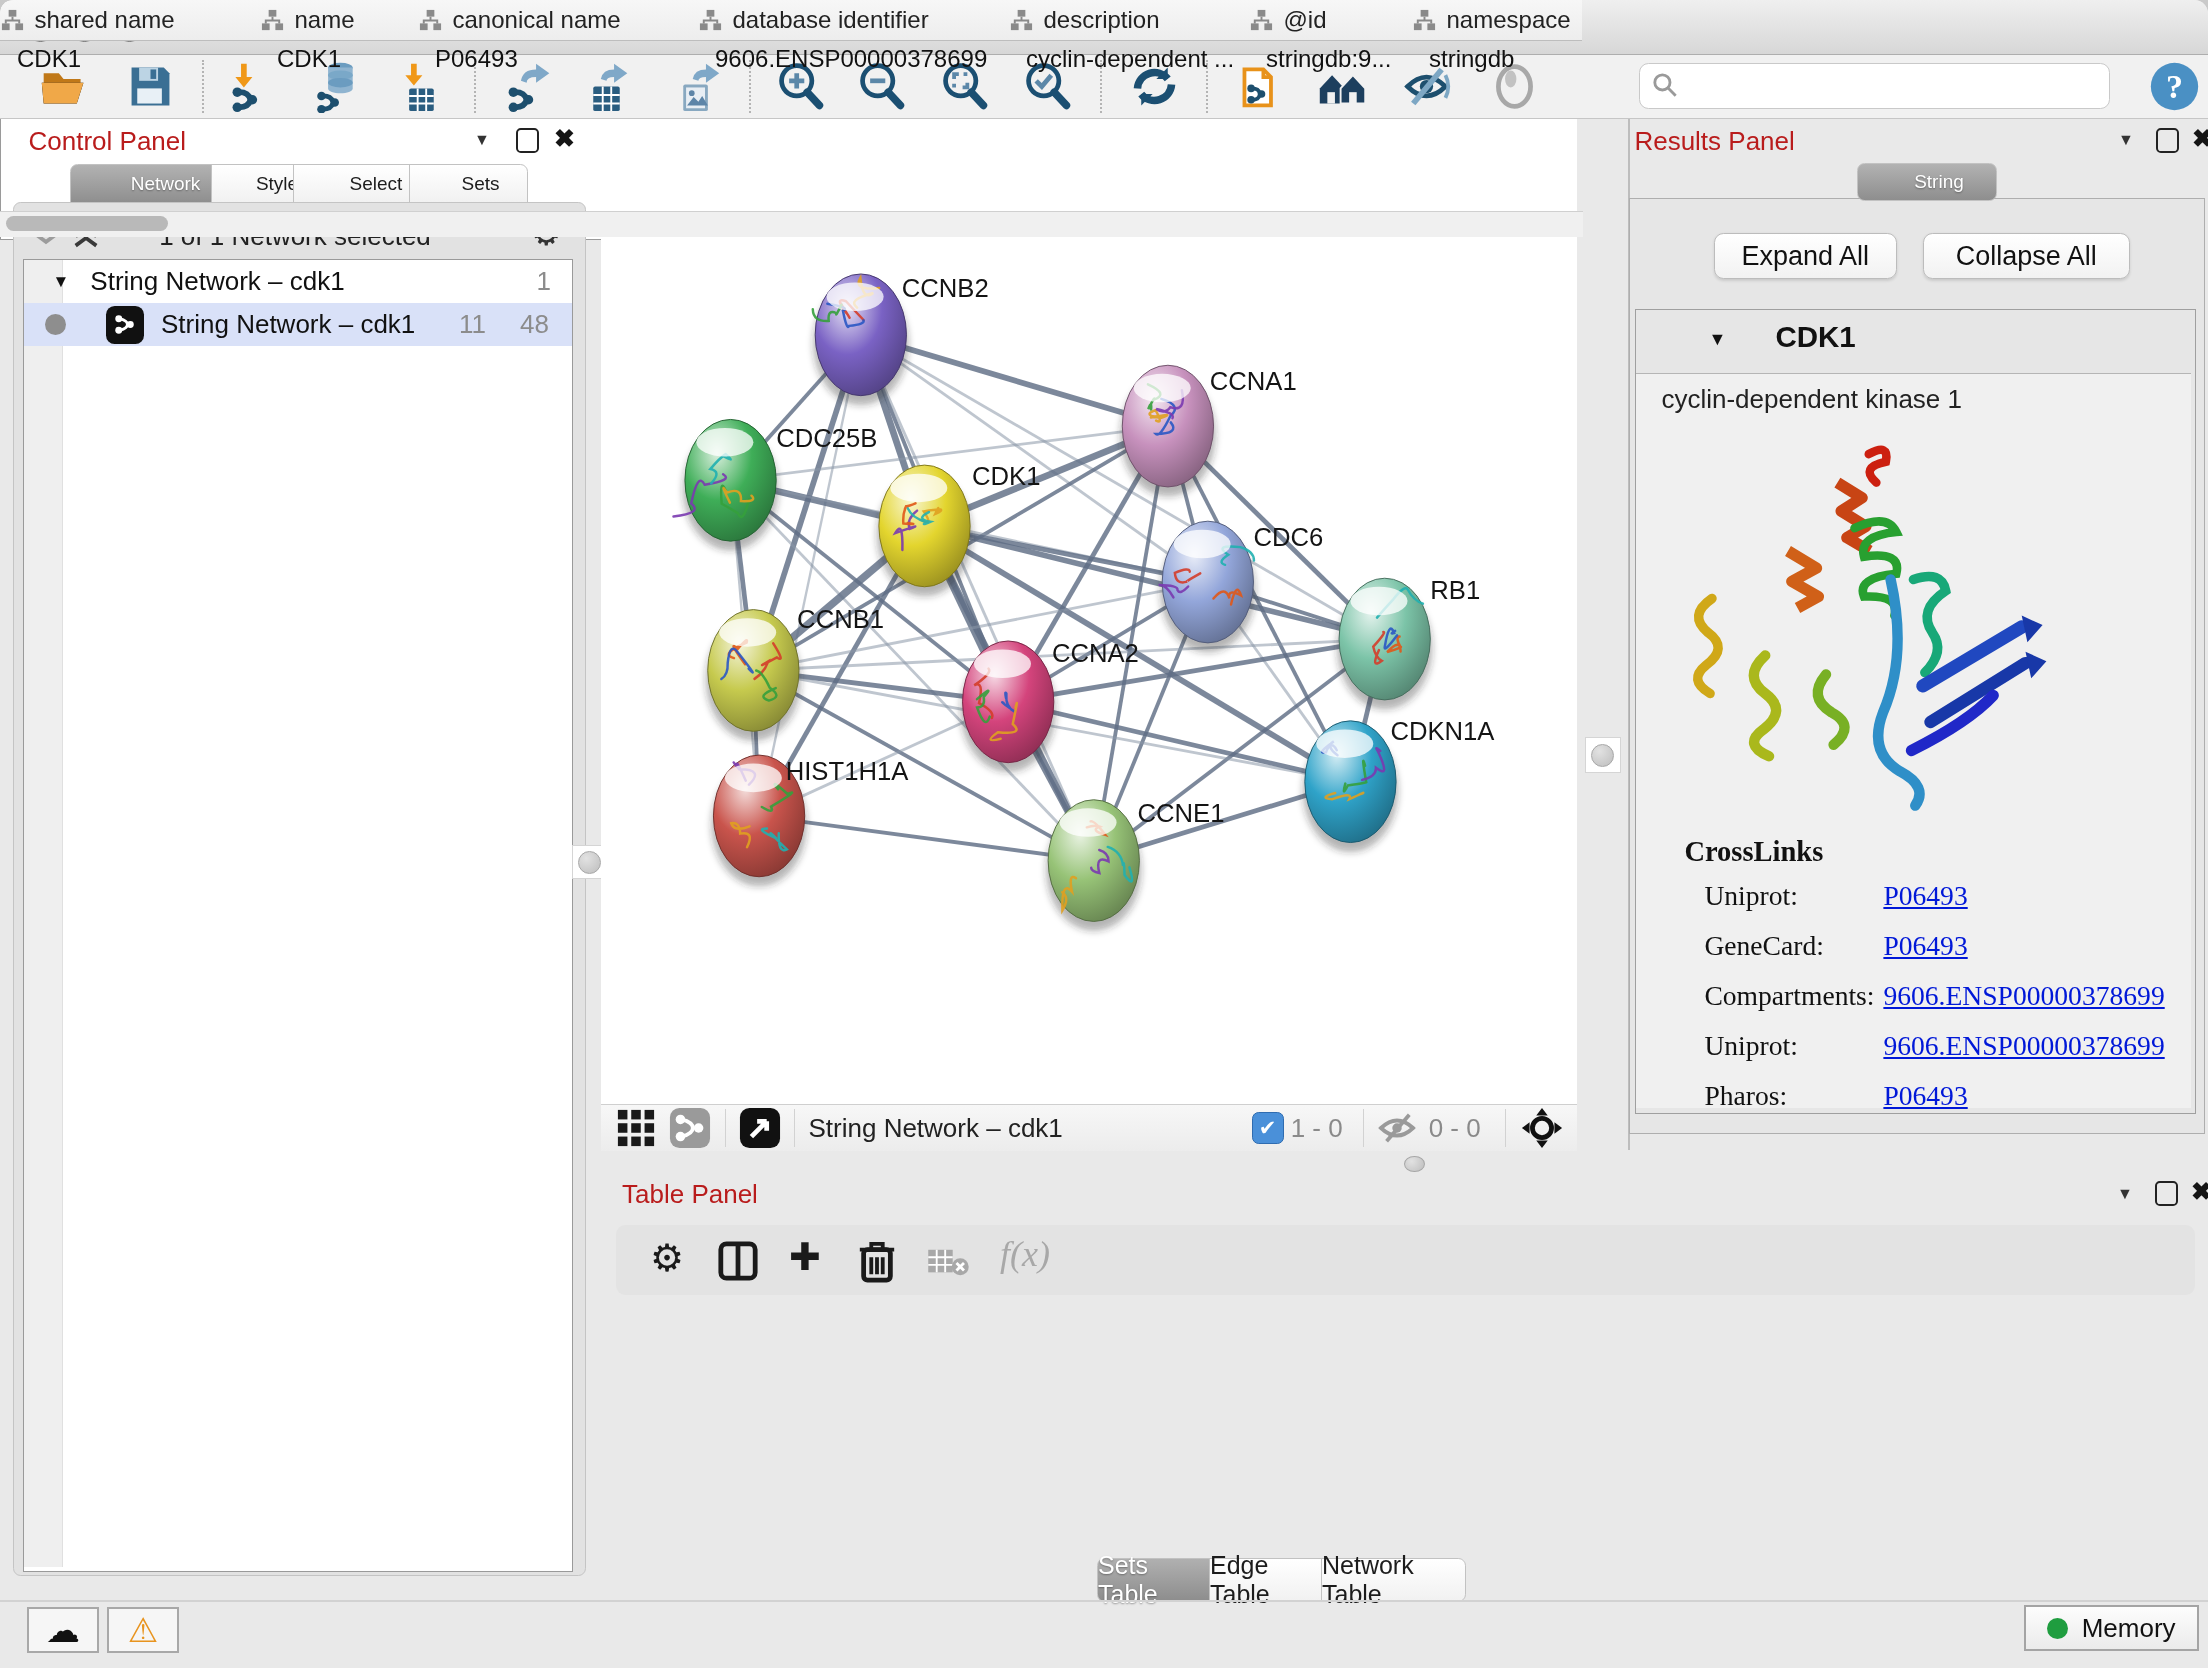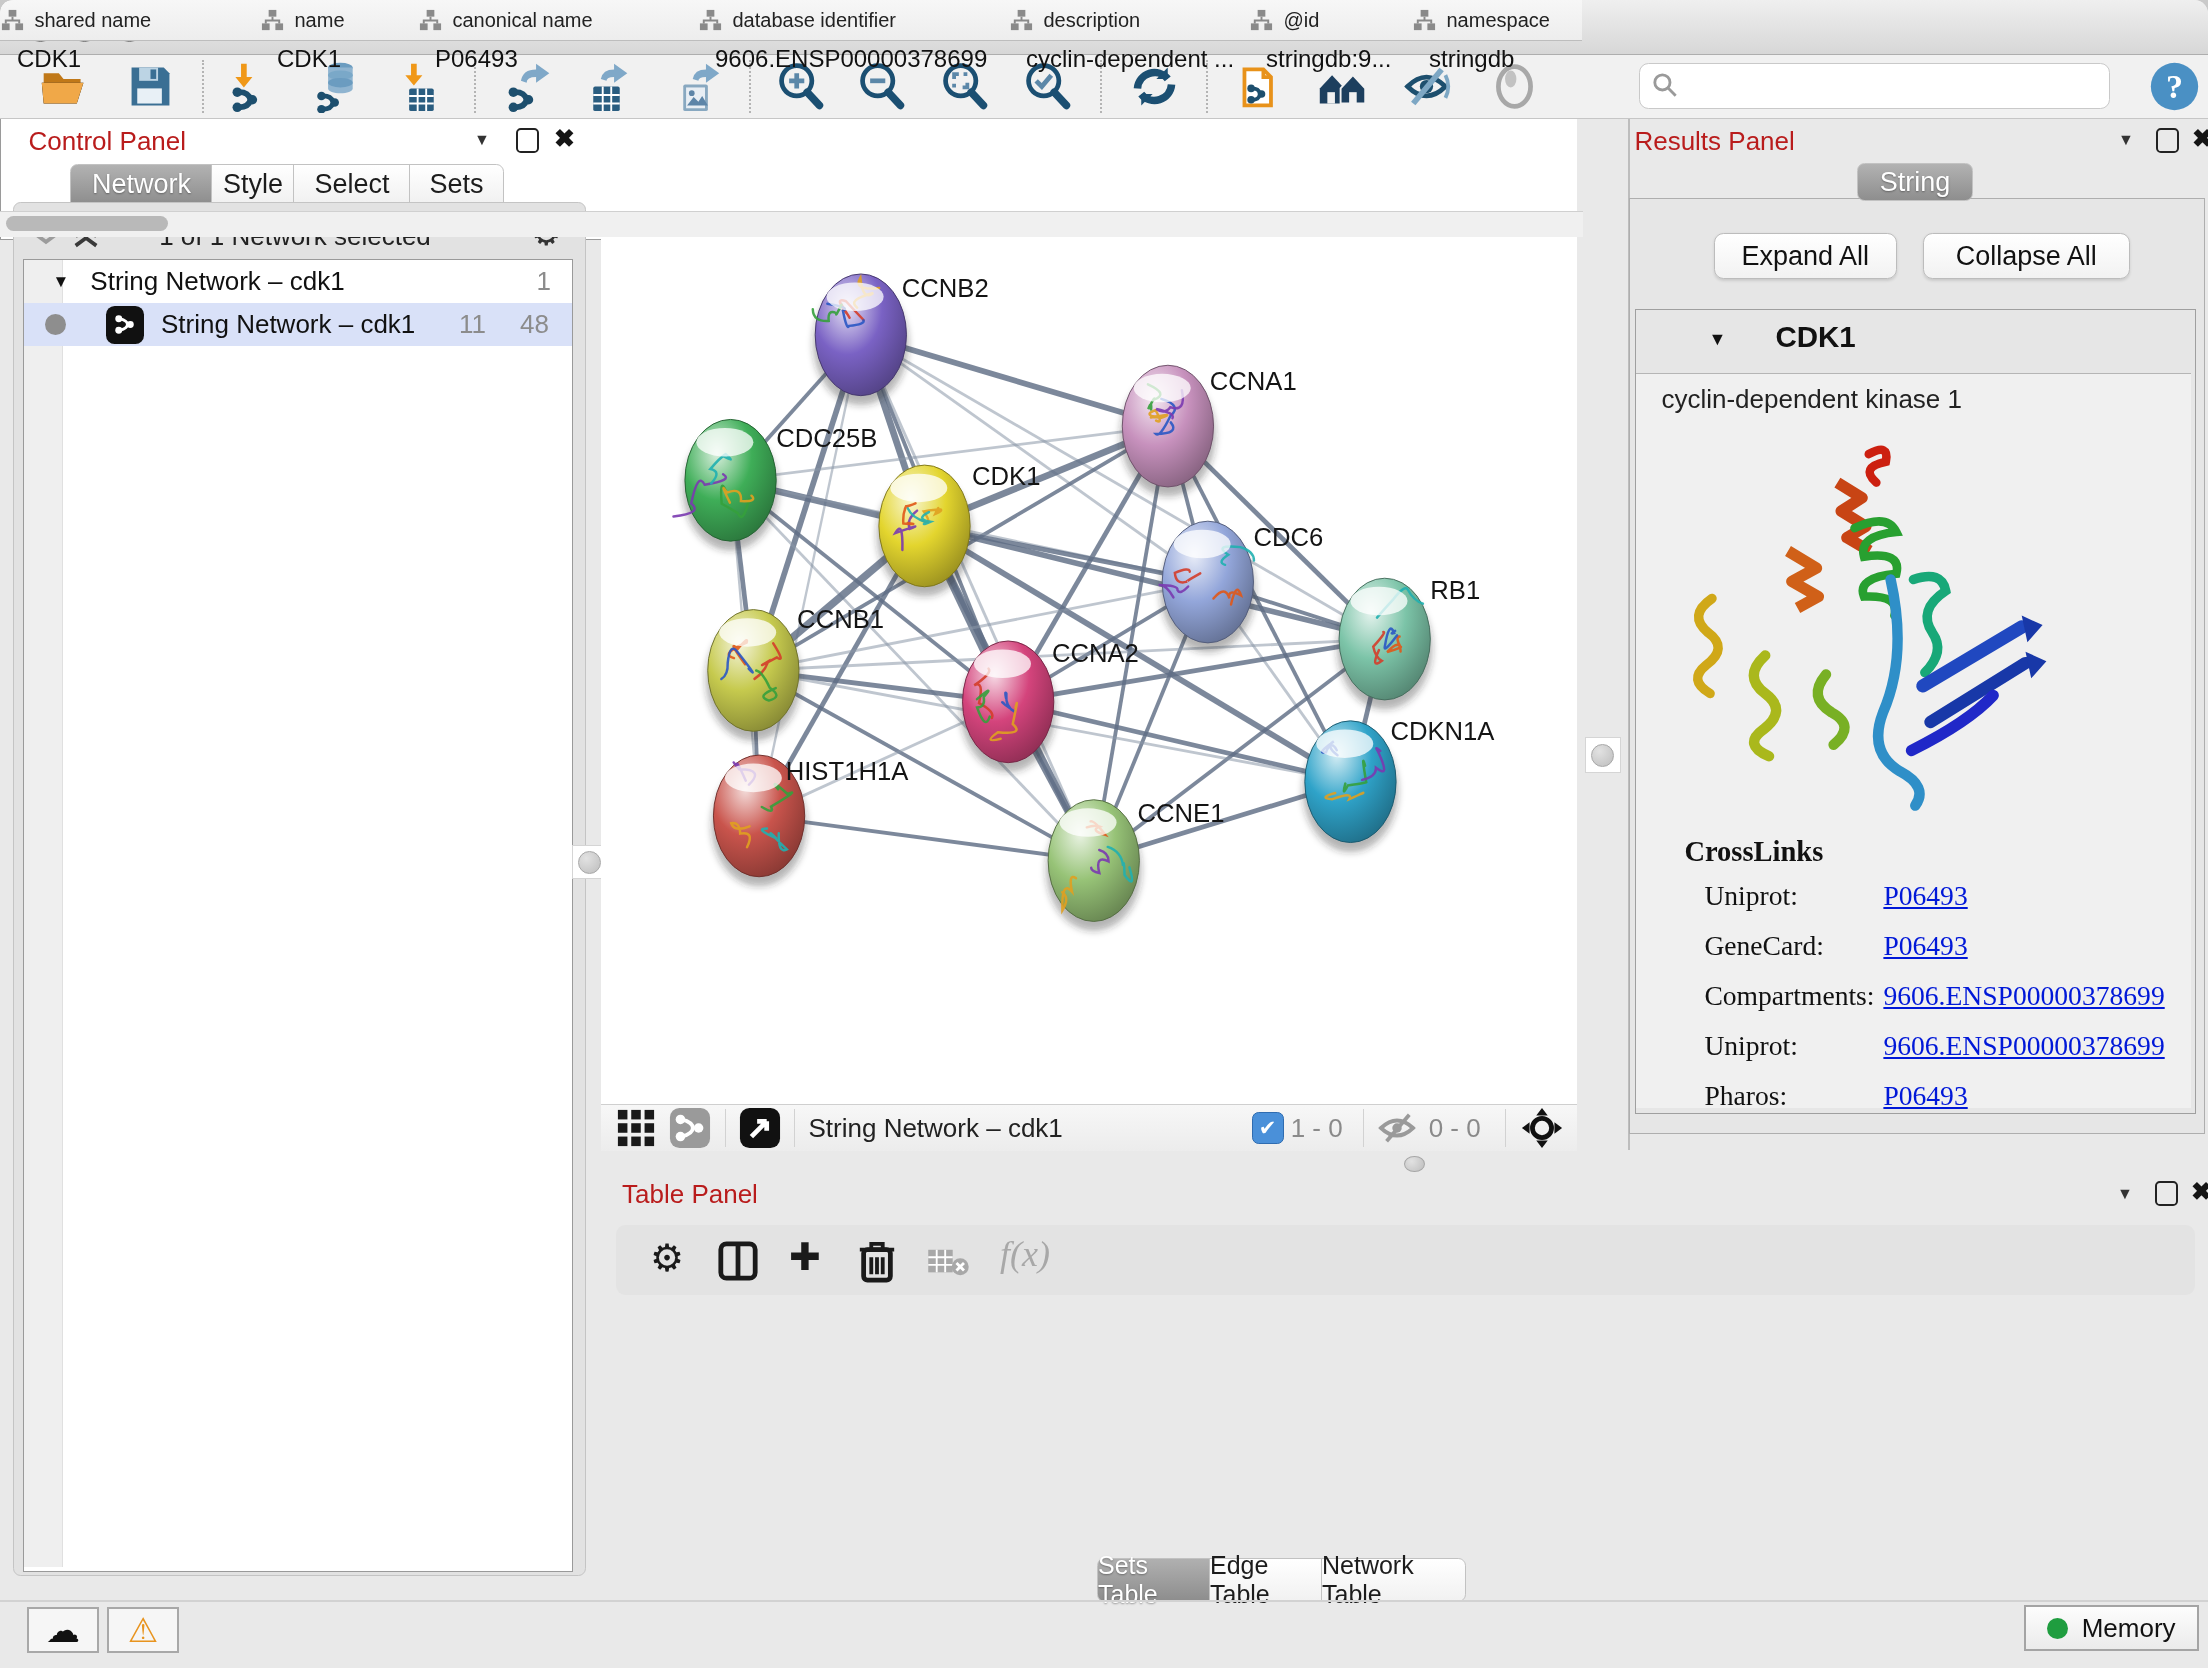--- a/index.html
+++ b/index.html
@@ -16,21 +16,21 @@
   .tbi{top:4.8px;width:53px;height:53px;}
   .tbsep{top:4.8px;width:0;height:53px;border-left:2.9px dotted #b4b4b4;}
   #searchbox{left:1639px;top:7.6px;width:471px;height:46px;background:#fff;border:1.9px solid #c9c9c9;
              border-radius:9.5px;display:flex;align-items:center;padding-left:11.4px;box-sizing:border-box;}
   
   .panel-title{font-size:26px;color:#b91c1c;}
   .ctl-arrow{font-size:16px;color:#333;}
   .ctl-float{width:19px;height:21px;border:2.9px solid #222;border-radius:4.8px;}
   .ctl-close{font-size:25px;color:#151515;font-weight:bold;}
   .wtab{height:38px;background:linear-gradient(#ffffff,#f1f1f1);border:1px solid #c2c2c2;
-        display:flex;align-items:center;justify-content:center;font-size:27px;color:#1c1c1c;}
+        display:flex;align-items:center;justify-content:center;font-size:19px;color:#1c1c1c;padding-left:24px;}
   .wtab.sel{background:linear-gradient(#b2b2b2,#8e8e8e);color:#fff;text-shadow:0 1px 1.9px rgba(0,0,0,.35);}
   
   #cp-body{left:13.3px;top:202px;width:571px;height:1372px;background:#e2e2e2;border:1.9px solid #c4c4c4;border-radius:7.6px;}
   #cp-tree{left:23px;top:259px;width:548px;height:1311px;background:#fff;border:1.9px solid #9a9a9a;}
   .treerow{height:43px;display:flex;align-items:center;font-size:26px;color:#111;}
   .treerow .cnt{color:#8c8c8c;}
   .rowsel{background:#d9e1f8;}
   .sharebadge{width:38px;height:38px;border-radius:8.6px;background:#111;display:flex;align-items:center;justify-content:center;}
   
   #canvas{left:601px;top:119px;width:976px;height:985px;background:#ffffff;}
@@ -42,21 +42,21 @@
   #rp-sub{left:5.7px;top:110px;width:559px;height:803px;border:1.9px solid #9f9f9f;background:#e6e6e6;}
   #rp-content{left:0;top:63px;width:555px;height:734px;background:#f0f0f0;border-top:1.9px solid #b5b5b5;}
   .rbtn{height:44px;background:linear-gradient(#ffffff,#f2f2f2);border:1.9px solid #bcbcbc;border-radius:9.5px;
         font-size:27px;color:#111;display:flex;align-items:center;justify-content:center;box-shadow:0 1.9px 2.9px rgba(0,0,0,.12);}
   .xl-label{font-family:"Liberation Serif",serif;font-size:27.6px;color:#111;}
   .xl-link{font-family:"Liberation Serif",serif;font-size:27.6px;color:#0018d8;text-decoration:underline;}
   
   #tp-tools{left:616px;top:1225px;width:1579px;height:70px;background:#e3e3e3;border-radius:9.5px;}
   #dtable{left:616px;top:1301px;width:1586px;height:240px;background:#fff;border:1.9px solid #9a9a9a;box-sizing:border-box;}
   .th{position:absolute;top:0;height:40px;background:linear-gradient(#f7f7f7,#ededed);border-right:1.9px solid #cdcdcd;
-      border-bottom:1.9px solid #bdbdbd;display:flex;align-items:center;font-size:20px;color:#222;overflow:hidden;white-space:nowrap;}
+      border-bottom:1.9px solid #bdbdbd;display:flex;align-items:center;font-size:24px;color:#222;overflow:hidden;white-space:nowrap;}
   .td{position:absolute;top:40px;height:38px;display:flex;align-items:center;font-size:24px;color:#111;
       overflow:hidden;white-space:nowrap;padding-left:17px;box-sizing:border-box;}
   .btab{height:42px;display:flex;align-items:center;justify-content:center;font-size:25px;color:#1c1c1c;
         background:linear-gradient(#ffffff,#f1f1f1);border:1px solid #c2c2c2;}
   .btab.sel{background:linear-gradient(#b0b0b0,#8d8d8d);color:#fff;text-shadow:0 1px 1.9px rgba(0,0,0,.35);}
   
   .statbtn{width:68px;height:42px;background:#f6f6f6;border:2.9px solid #a8a8a8;display:flex;align-items:center;justify-content:center;}
   #membtn{width:171px;height:42px;background:linear-gradient(#fdfdfd,#ebebeb);border:2.9px solid #a4a4a4;
           display:flex;align-items:center;justify-content:center;gap:13.3px;font-size:26px;color:#111;}
   .dotgreen{width:21px;height:21px;border-radius:50%;background:#1f9d3f;}

